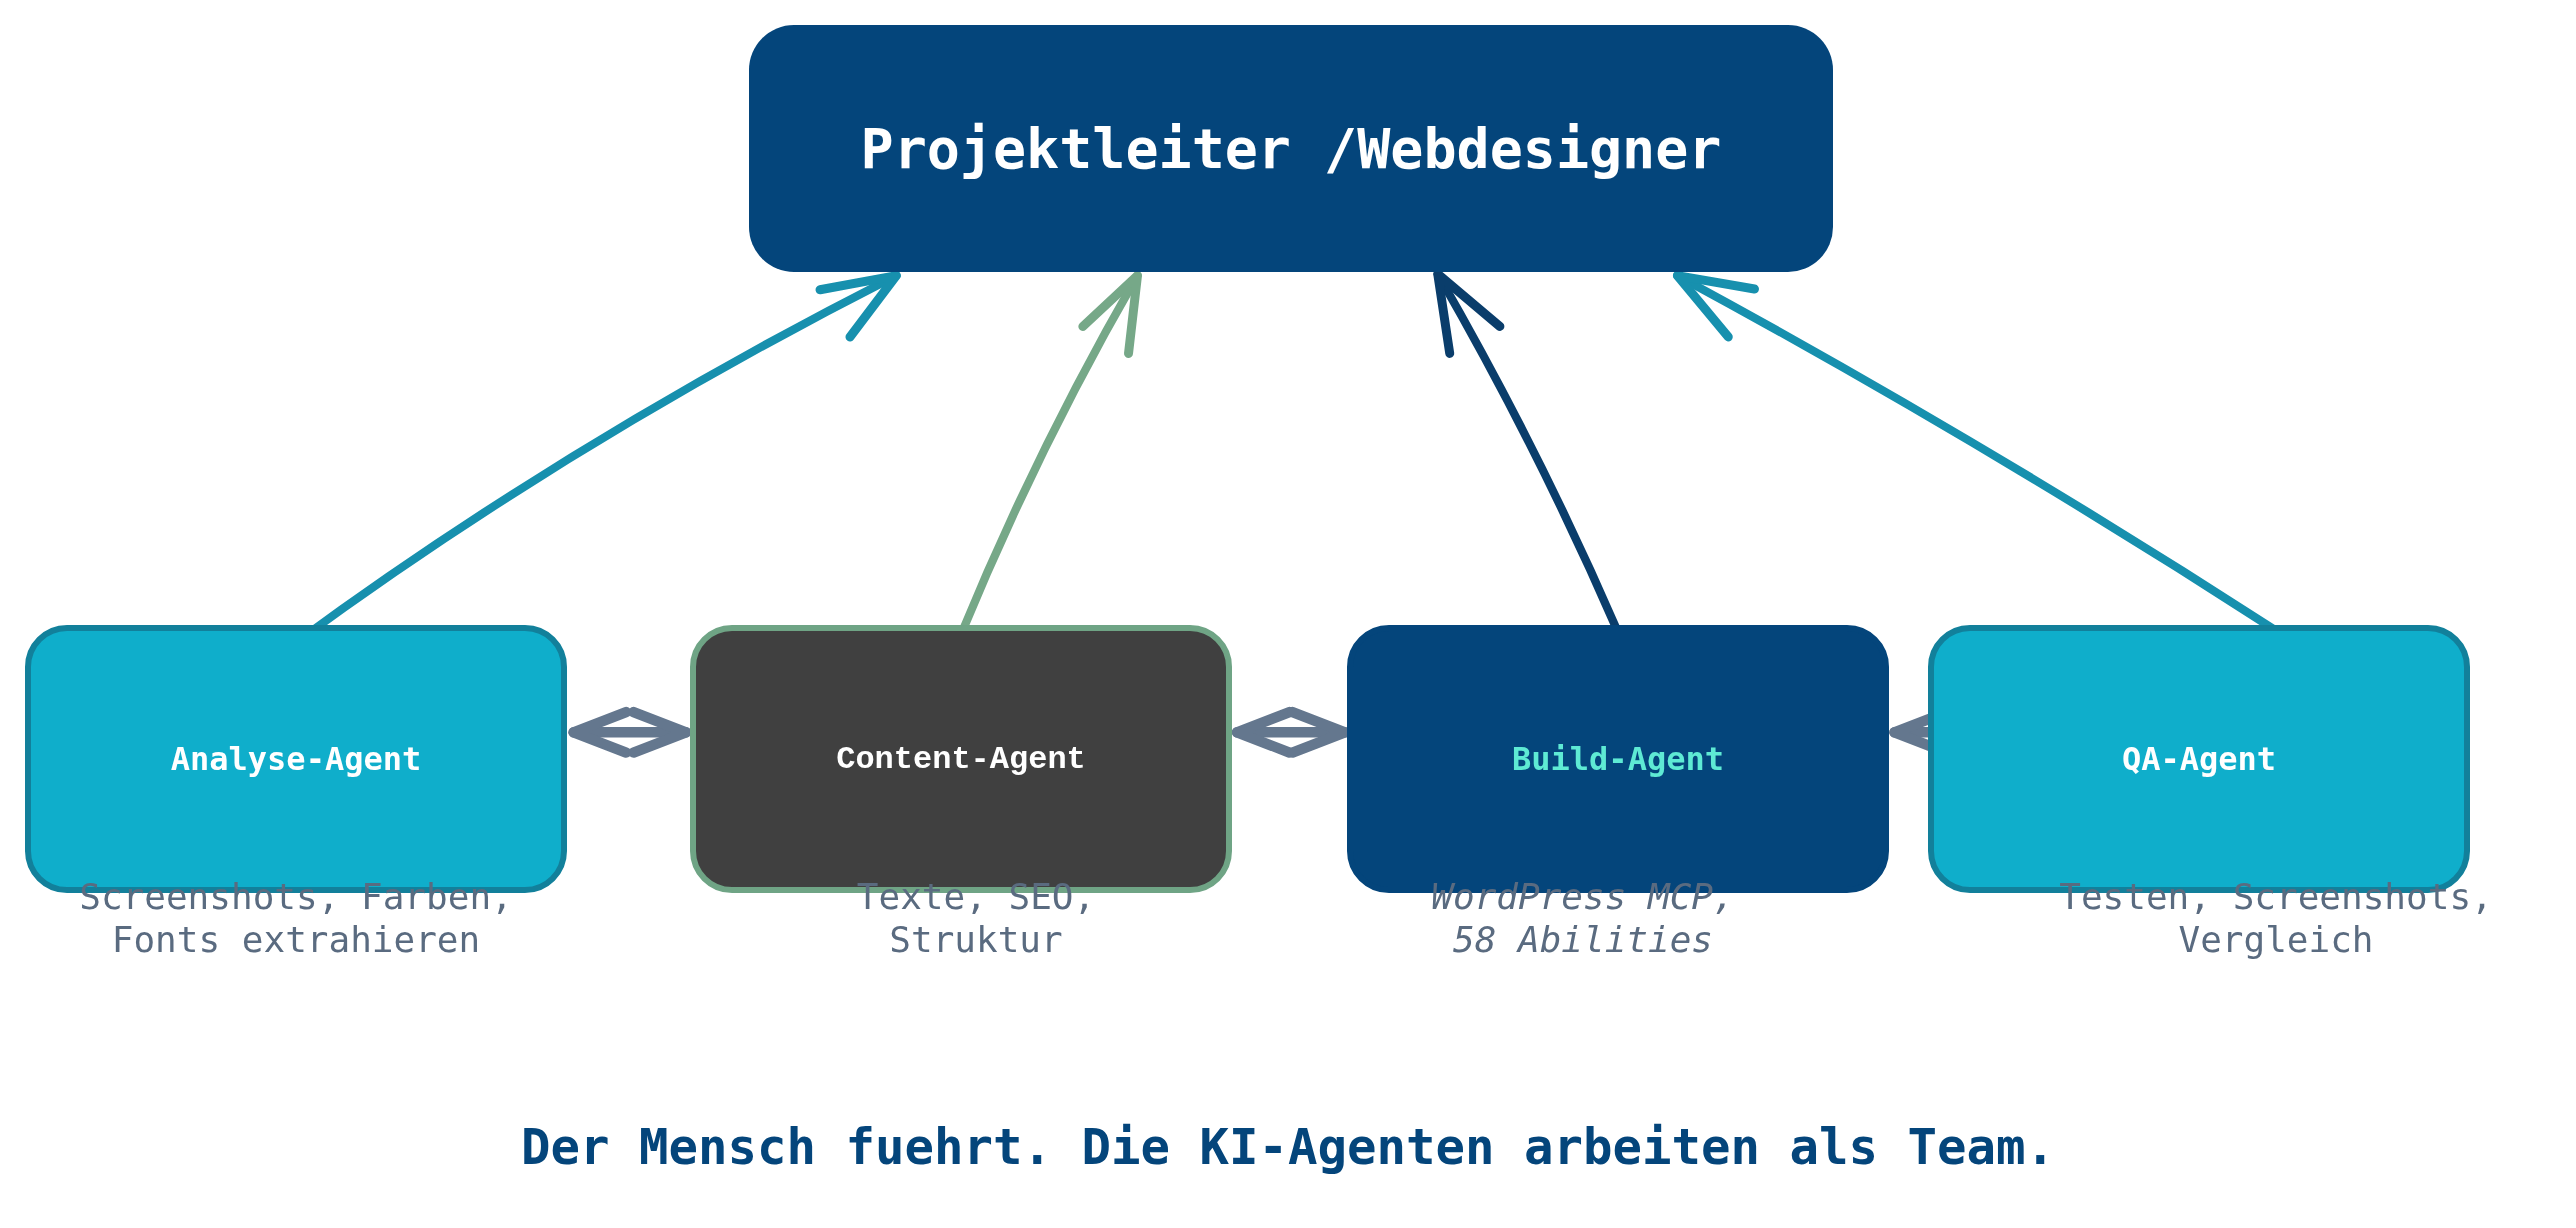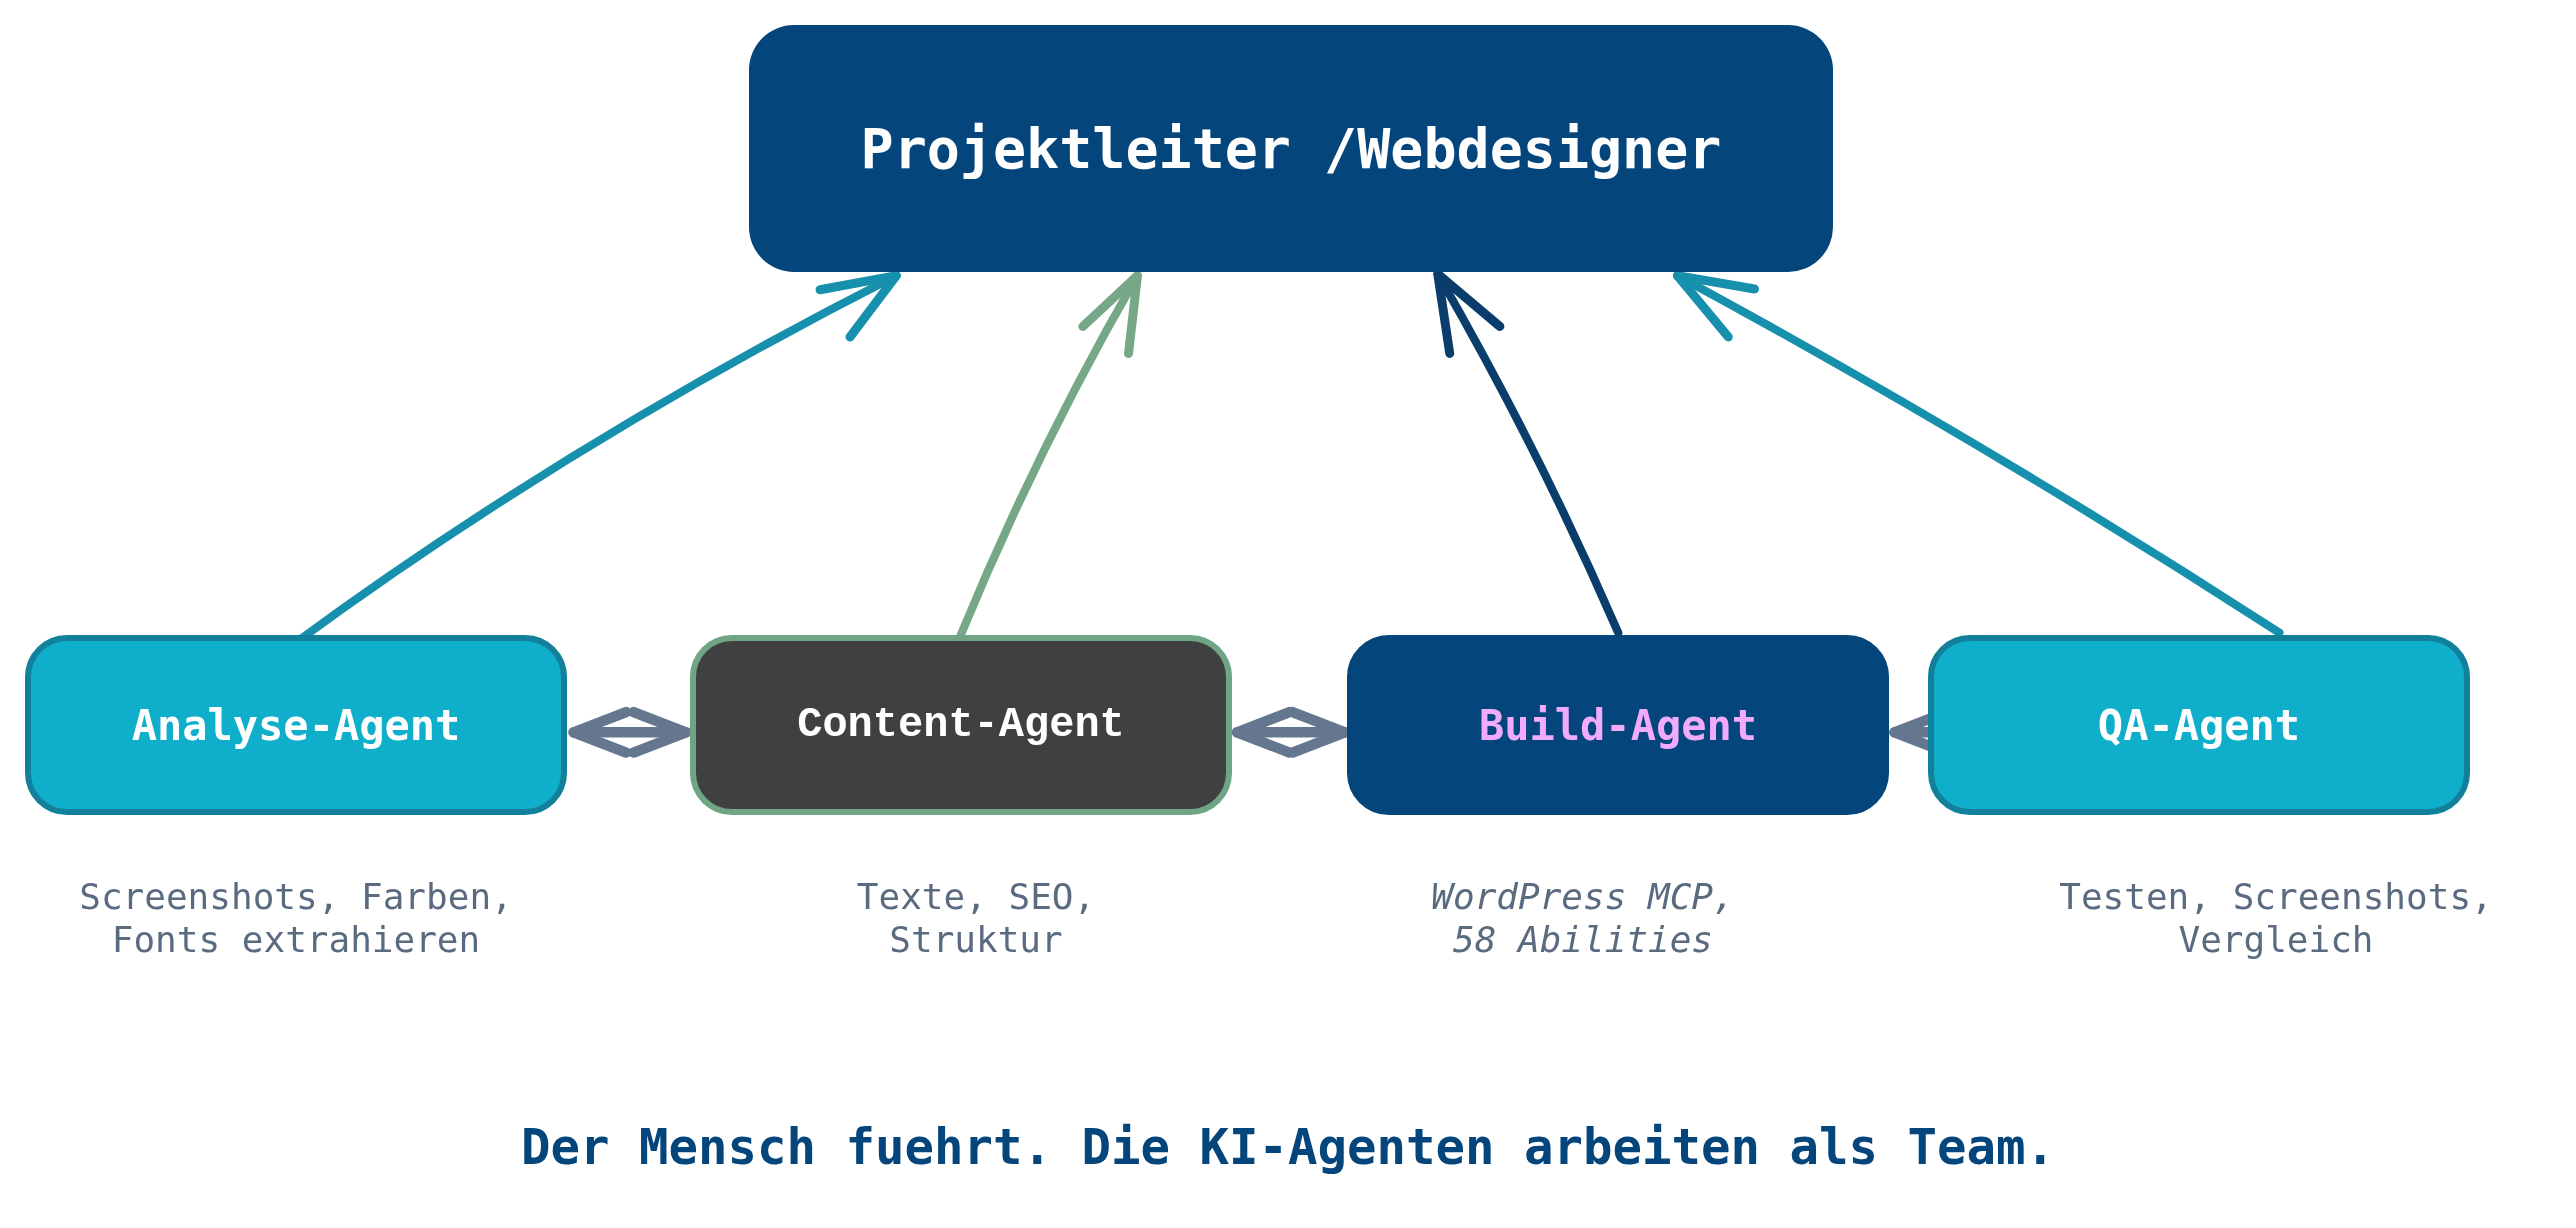--- a/index.html
+++ b/index.html
@@ -33,25 +33,24 @@
   }
   .root-node {
     left: 749px; top: 25px;
     width: 1084px; height: 247px;
     border-radius: 45px;
     font-size: 55px;
     line-height: 78px;
   }
   .agent-node {
     top: 625px;
-    width: 542px; height: 180px;
+    width: 542px; height: 268px;
     border-radius: 42px;
     border: 6px solid transparent;
-    font-size: 42px;
-    margin-top: 10px;
+    font-size: 32px;
   }
   .agent-analyse { left: 25px; }
   .agent-content { left: 690px; }
   .agent-build   { left: 1347px; }
   .agent-qa      { left: 1928px; }
   .agent-sub {
     position: absolute;
     top: 875px;
     width: 674px;
     text-align: center;
@@ -117,21 +116,21 @@
     <div>Projektleiter /</div>
     <div>Webdesigner</div>
   </div>
 
   <div class="node agent-node agent-analyse" style="background: rgb(15, 174, 203); border-color: rgb(18, 128, 155); color: rgb(255, 255, 255);">
     <div>Analyse-Agent</div>
   </div>
   <div class="node agent-node agent-content" style="background: #404040; border-color: rgb(111, 164, 133); color: rgb(255, 255, 255); font-family: Liberation Mono, monospace;">
     <div>Content-Agent</div>
   </div>
-  <div class="node agent-node agent-build" style="background: rgb(4, 69, 123); border-color: rgb(4, 69, 123); color: #f0abfc; text-align: right;">
+  <div class="node agent-node agent-build" style="background: rgb(4, 69, 123); border-color: rgb(4, 69, 123); color: #5eead4; text-align: right;">
     <div>Build-Agent</div>
   </div>
   <div class="node agent-node agent-qa" style="background: rgb(15, 174, 203); border-color: rgb(18, 128, 155); color: rgb(255, 255, 255);">
     <div>QA-Agent</div>
   </div>
 
   <div class="agent-sub sub-analyse" style="color: rgb(90, 107, 128);">
     <div>Screenshots, Farben,</div>
     <div>Fonts extrahieren</div>
   </div>

